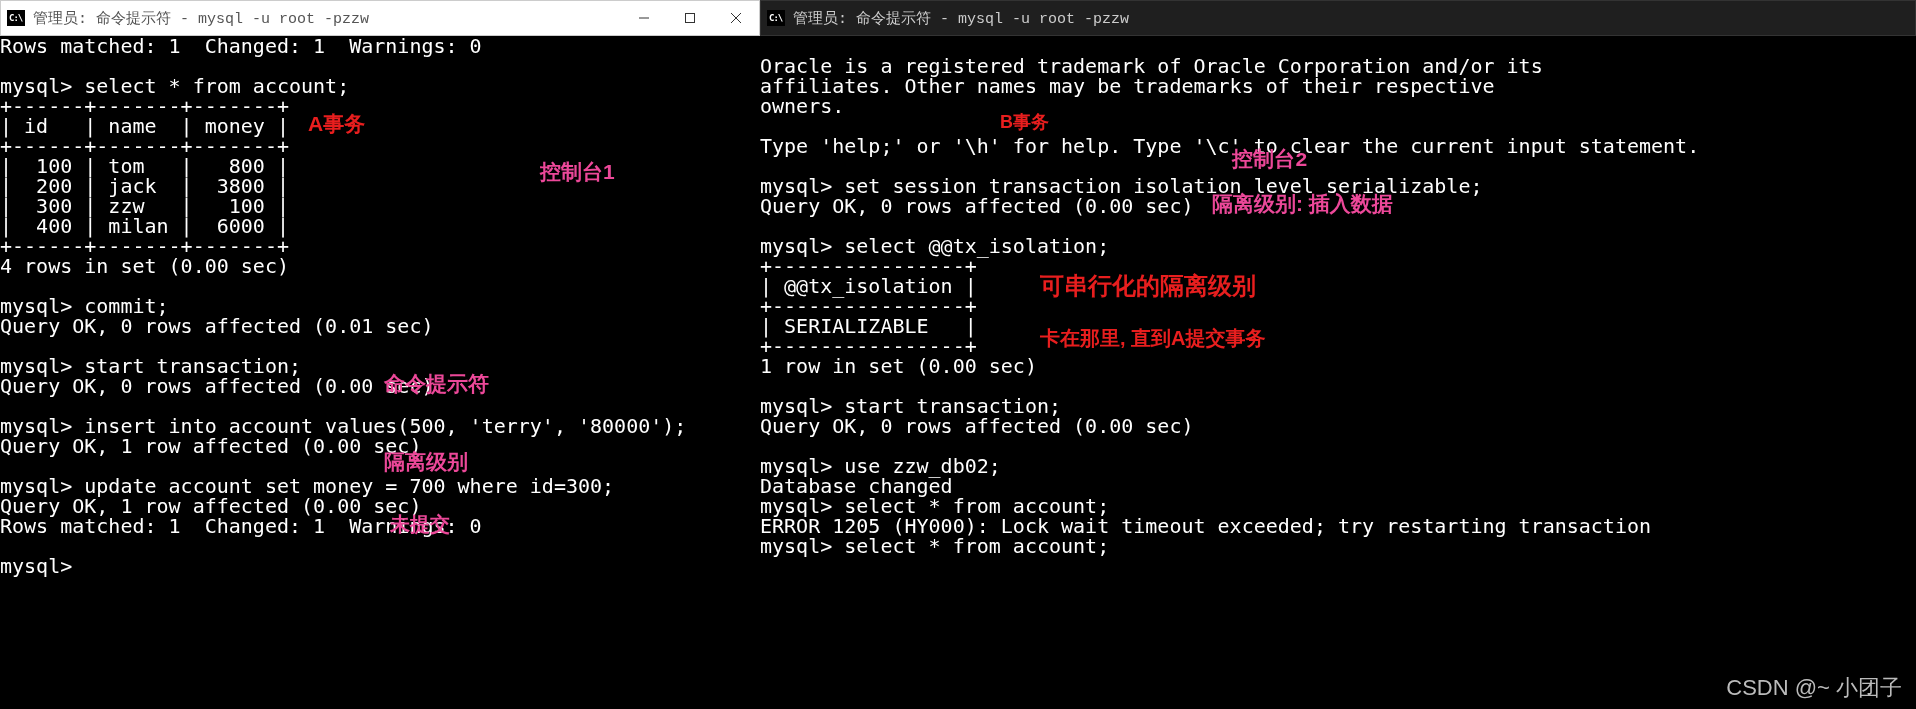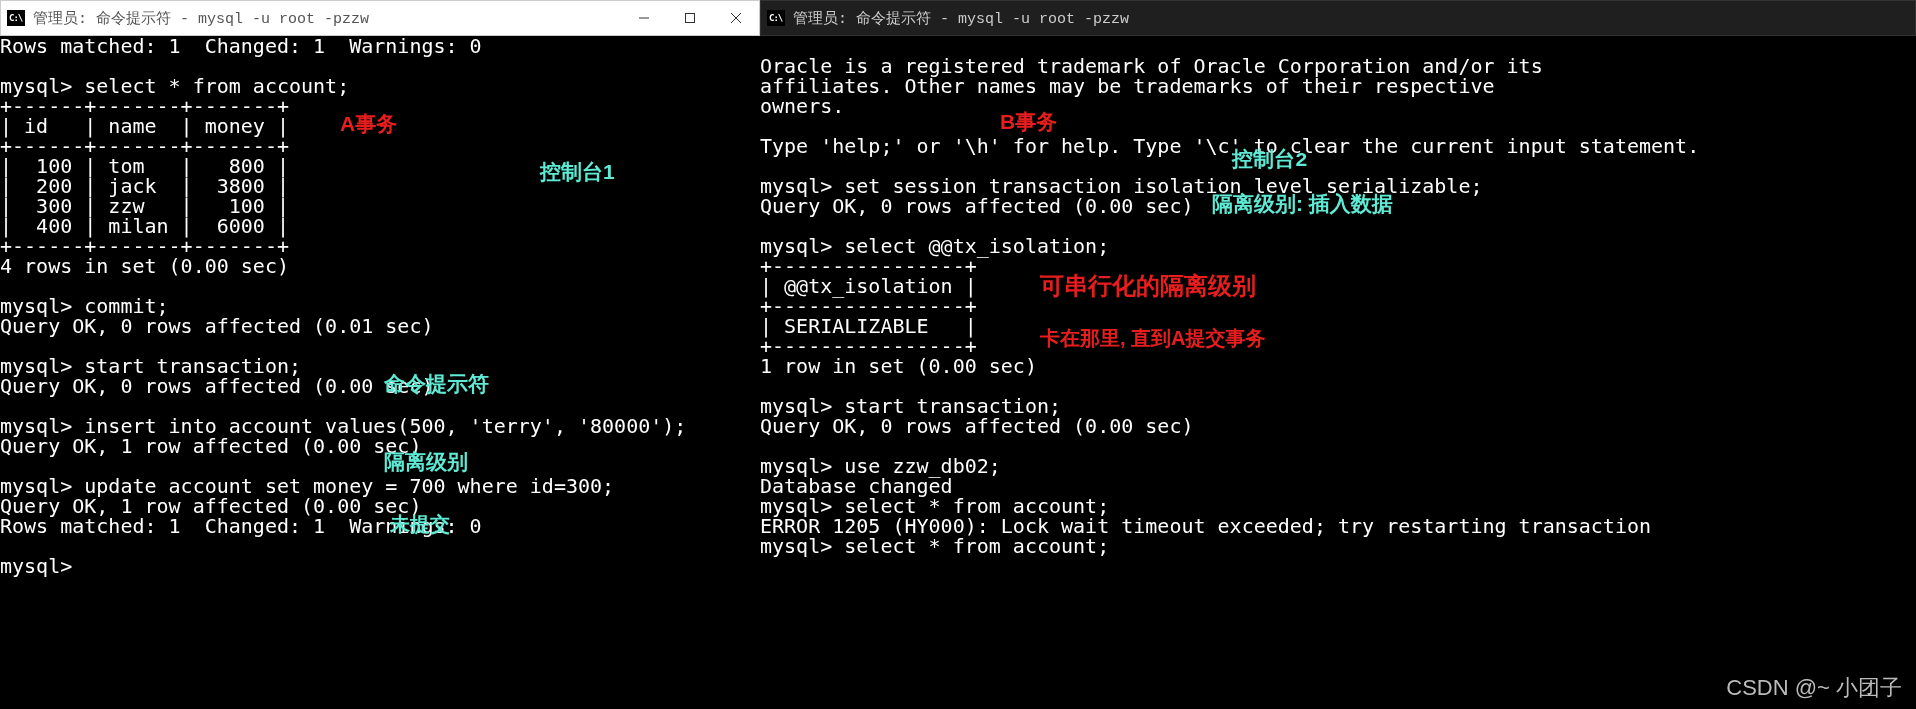--- a/index.html
+++ b/index.html
@@ -49,21 +49,21 @@
     font-family: "NSimSun", "Consolas", monospace;
   }
   .term .lines { position:absolute; left:0; top:0; right:0; }
   .annot {
     position:absolute;
     font-weight: bold;
     font-family: "Microsoft YaHei","SimHei",sans-serif;
     white-space: nowrap;
   }
   .red { color: #e81e1e; }
-  .yellow { color: #5eead4; }
+  .yellow { color: #ec4899; }
   .watermark {
     position:absolute; right:14px; bottom:6px;
     color:#bbb; font-size:22px;
     font-family: "Microsoft YaHei", sans-serif;
   }
 </style>
 </head>
 <body>
 
 <div class="wins">
@@ -112,21 +112,21 @@
 Query OK, 0 rows affected (0.00 sec)
 
 mysql&gt; insert into account values(500, 'terry', '80000');
 Query OK, 1 row affected (0.00 sec)
 
 mysql&gt; update account set money = 700 where id=300;
 Query OK, 1 row affected (0.00 sec)
 Rows matched: 1  Changed: 1  Warnings: 0
 
 mysql&gt;</div>
-      <div class="annot red" style="left:308px; top:78px; font-size:21px;margin-left:32px;">A事务</div>
+      <div class="annot red" style="left:308px; top:78px; font-size:21px;">A事务</div>
       <div class="annot yellow" style="left:540px; top:126px; font-size:21px;">控制台1</div>
       <div class="annot yellow" style="left:384px; top:338px; font-size:21px;">命令提示符</div>
       <div class="annot yellow" style="left:384px; top:416px; font-size:21px;">隔离级别</div>
       <div class="annot yellow" style="left:390px; top:478px; font-size:20px;">未提交</div>
     </div>
   </div>
 
   <div class="window w2">
     <div class="titlebar" style="background:#1f1f1f;color:#ccc;border-color:#333;">
       <span class="icon-cmd">C:\</span>
@@ -152,21 +152,21 @@
 1 row in set (0.00 sec)
 
 mysql&gt; start transaction;
 Query OK, 0 rows affected (0.00 sec)
 
 mysql&gt; use zzw_db02;
 Database changed
 mysql&gt; select * from account;
 ERROR 1205 (HY000): Lock wait timeout exceeded; try restarting transaction
 mysql&gt; select * from account;</div>
-      <div class="annot red" style="left:240px; top:76px;  font-size:21px;">B事务</div>
+      <div class="annot red" style="left:240px; top:76px;  font-size:18px;">B事务</div>
       <div class="annot yellow" style="left:472px; top:115px; font-size:21px;font-family:Liberation Mono, monospace;">控制台2</div>
       <div class="annot yellow" style="left:452px; top:158px; font-size:21px;">隔离级别: 插入数据</div>
       <div class="annot red" style="left:280px; top:240px; font-size:24px;">可串行化的隔离级别</div>
       <div class="annot red" style="left:280px; top:292px; font-size:20px;">卡在那里, 直到A提交事务</div>
     </div>
   </div>
 </div>
 
 <div class="watermark">CSDN @~ 小团子</div>
 

